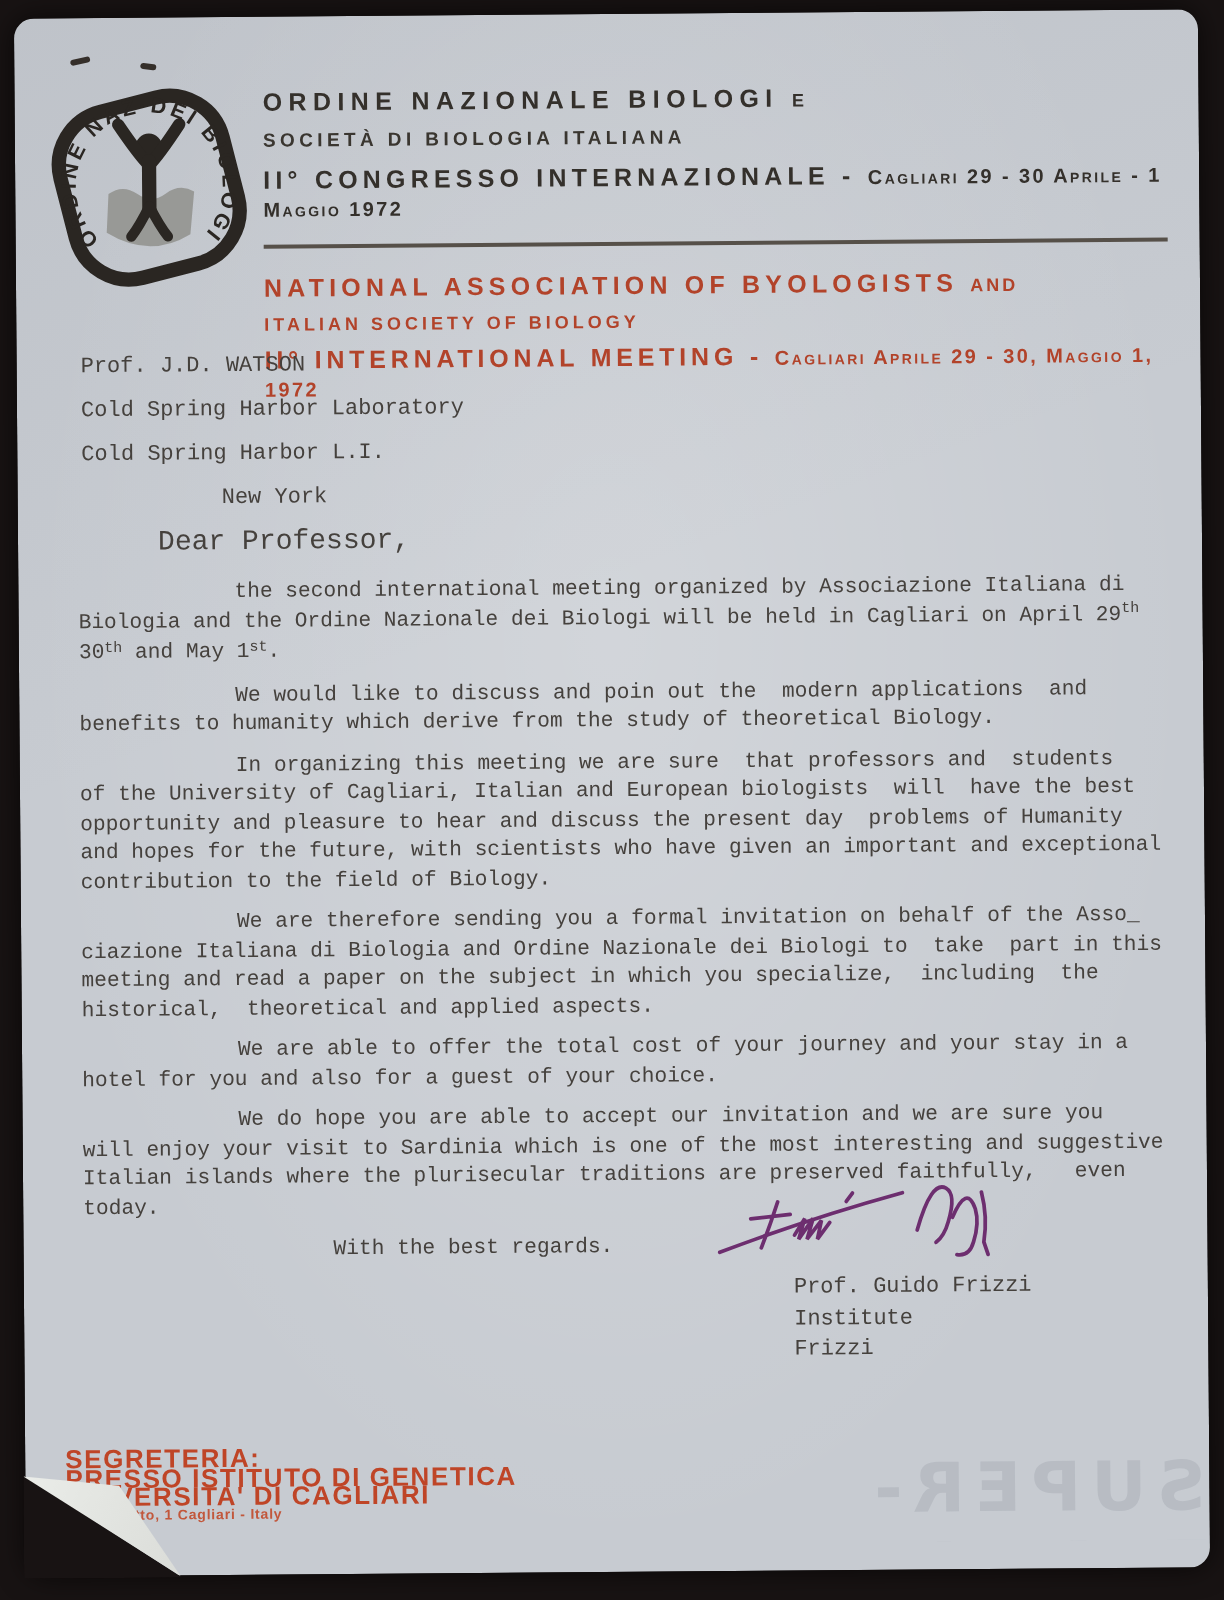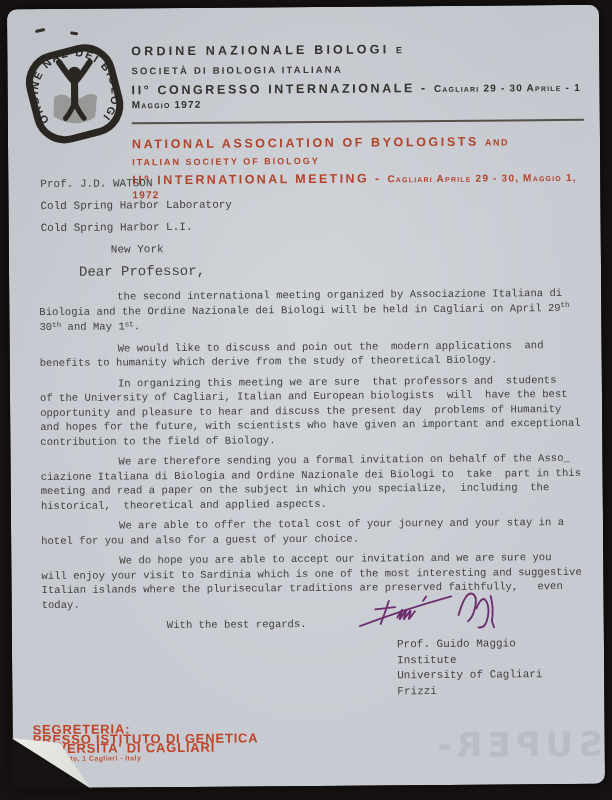--- a/index.html
+++ b/index.html
@@ -157,23 +157,22 @@
       <path d="M 38,32 l 5,-8 l -3,10 l 7,-10 l -3,10 l 7,-9 l -2,9 l 6,-8"></path>
       <path d="M 63,16 l 3,-4"></path>
       <path d="M 97,30 Q 104,6 111,10 Q 116,13 112,26 Q 110,33 106,36"></path>
       <path d="M 114,24 q 7,-16 11,-4 q 2,7 -1,16 q -2,7 -8,6"></path>
       <path d="M 128,12 q 3,12 1,24 l 2,6"></path>
     </g>
   </svg>
 
   <div class="sig-block typed">
     <div>
-        <div class="tline">Prof. Guido Maggio</div>
+        <div class="tline">Prof. Guido Frizzi</div>
         <div class="tline">Institute</div>
-        <div class="tline">University of Cagliari</div>
         <div class="tline">Frizzi</div>
       </div>
   </div>
 
   <div class="footer">
     <div>
         <div class="tline">SEGRETERIA:</div>
         <div class="tline">PRESSO ISTITUTO DI GENETICA</div>
         <div class="tline">UNIVERSITA' DI CAGLIARI</div>
         <div class="tline">Viale Poetto, 1 Cagliari - Italy</div>

